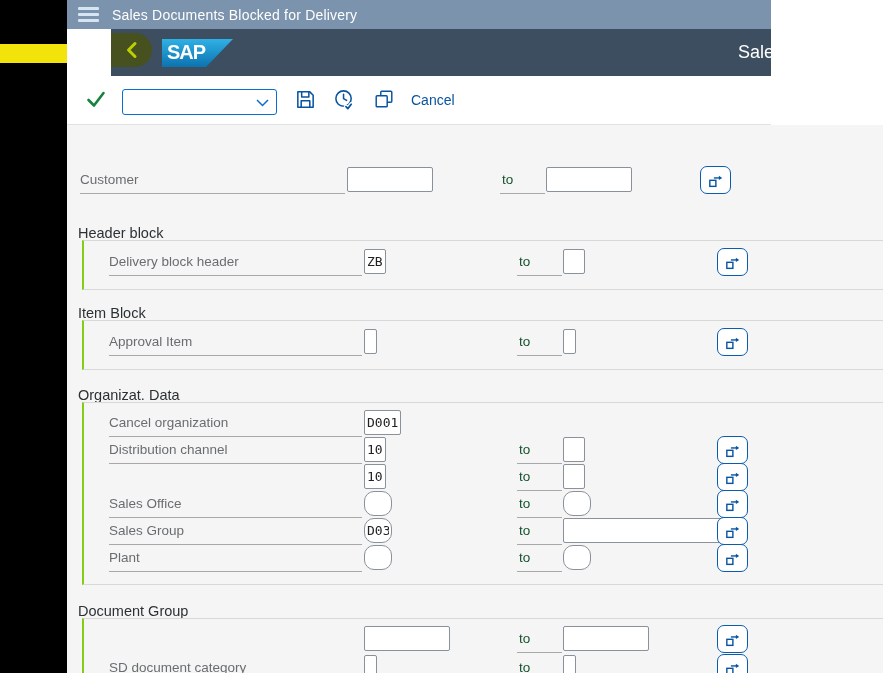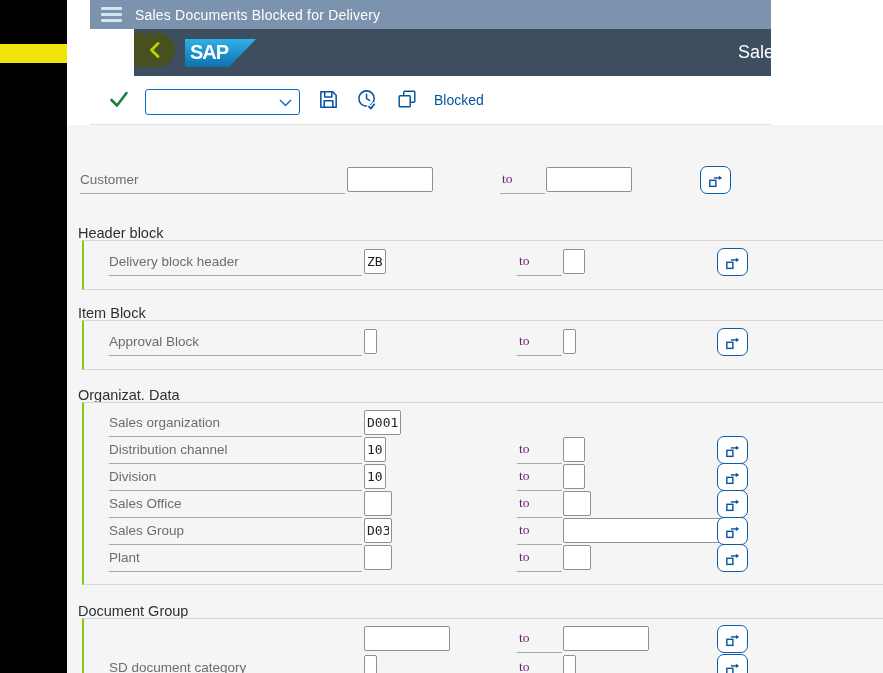--- a/index.html
+++ b/index.html
@@ -4,21 +4,21 @@
 <style>
   * { margin:0; padding:0; box-sizing:border-box; }
   html,body { width:883px; height:673px; overflow:hidden; background:#fff;
               font-family:"Liberation Sans", sans-serif; }
   .page { position:relative; width:883px; height:673px; background:#fff; }
 
   
   .left-black { position:absolute; left:0; top:0; width:67px; height:673px; background:#000; z-index:6; }
   .yellow-mark { position:absolute; left:0; top:44px; width:67px; height:19px; background:#f2e40a; }
 
-  .main { position:absolute; left:67px; top:0; width:704px; height:673px;padding-left:23px; }
+  .main { position:absolute; left:67px; top:0; width:704px; height:673px; }
 
   
   .topbar { height:29px; background:#7b93ac; display:flex; align-items:center; }
   .burger { margin-left:11px; display:flex; flex-direction:column; gap:3px; cursor:pointer; }
   .burger i { display:block; width:21px; height:3px; background:#d7e4f1; border-radius:1px; }
   .topbar-title { color:#fff; font-size:14px; margin-left:13px; letter-spacing:.2px; }
 
   
   .shellbar { position:relative; height:47px; background:#3d4e61;margin-left:44px; }
   .back-glow { position:absolute; left:0; top:4px; width:41px; height:34px; background:#47511f;
@@ -50,26 +50,26 @@
              background:#f5f5f5; overflow:hidden; }
   .section-title { position:absolute; left:11px; color:#2b3135; font-size:14.5px;margin-top:8px; }
   .gbox { position:absolute; left:15px; right:0; border-top:1px solid #d8d8d8;
           border-bottom:1px solid #d8d8d8; border-left:2px solid #84cc16; }
   .row { position:absolute; left:0; right:0; height:27px; }
   .lbl { position:absolute; left:25px; width:253px; bottom:0; padding-bottom:6px;
          border-bottom:1px solid #a8a8a8; color:#6a6d70; font-size:13.5px; white-space:nowrap;
          overflow:hidden; }
   .row.nobox .lbl { left:13px; width:265px; }
   .to { position:absolute; left:433px; width:45px; bottom:0; padding-bottom:6px; padding-left:2px;
-        border-bottom:1px solid #a8a8a8; color:#701a75; font-size:13.5px;font-family:Liberation Serif, serif; }
+        border-bottom:1px solid #a8a8a8; color:#14532d; font-size:13.5px; }
   .inp { position:absolute; top:0; height:25px; border:1px solid #89919a; border-radius:2px;
          background:#fff; font-family:"DejaVu Sans Mono", monospace; font-size:13px; color:#222;
          padding:0 2px; outline:none; }
   .inp1 { left:280px; } .inp2 { left:479px; }
-  .w86{width:86px;} .w37{width:37px;} .w28{width:28px;} .w22{width:22px;} .w13{width:13px;padding:0;}
+  .w86{width:86px;} .w37{width:37px;} .w28{width:28px;border-radius:10px;} .w22{width:22px;} .w13{width:13px;padding:0;}
   .msel { position:absolute; left:633px; top:-1px; width:31px; height:28px; background:#fff;
           border:1.5px solid #0a5dad; border-radius:7px; cursor:pointer; padding:0;
           display:flex; align-items:center; justify-content:center; }
 </style>
 </head>
 <body>
 
 <div class="page">
   <div class="left-black">
     <div class="yellow-mark"></div>
@@ -124,21 +124,21 @@
           <path d="M13.5 19.5 l2 2 3.5-4.5" stroke="#fff" stroke-width="4.5"></path>
           <path d="M13.5 19.5 l2 2 3.5-4.5" stroke="#0854a0" stroke-width="1.8"></path>
         </svg>
       </button>
       <button class="tool-btn tb-copy">
         <svg width="22" height="22" viewBox="0 0 24 24" stroke="#0854a0" stroke-width="1.6">
           <rect x="8.5" y="3.5" width="12" height="12" rx="1" fill="none"></rect>
           <rect x="3.5" y="8.5" width="12" height="12" rx="1" fill="#fff"></rect>
         </svg>
       </button>
-      <a class="cancel">Blocked</a>
+      <a class="cancel">Cancel</a>
     </div>
 
     <div class="content">
 
       <div class="row nobox" style="top:42px">
         <span class="lbl">Customer</span>
         <input class="inp inp1 w86" value="" style="">
         <span class="to">to</span>
         <input class="inp inp2 w86" value="" style="">
         <button class="msel">
@@ -163,55 +163,54 @@
               <path d="M7.3 6.3 H13" fill="none" stroke="#0854a0" stroke-width="1.5"></path>
               <polygon points="12.6,4.1 16.1,6.3 12.6,8.5" fill="#0854a0"></polygon>
             </svg>
           </button>
         </div>
       </div>
 
       <div class="section-title" style="top:172px">Item Block</div>
       <div class="gbox" style="top:195px;height:50px">
         <div class="row" style="top:8px">
-          <span class="lbl">Approval Block</span>
+          <span class="lbl">Approval Item</span>
           <input class="inp inp1 w13" value="" style="">
           <span class="to">to</span>
           <input class="inp inp2 w13" value="" style="">
           <button class="msel">
             <svg width="17" height="17" viewBox="0 0 18 18">
               <rect x="3" y="8.8" width="6.4" height="6.4" fill="none" stroke="#0854a0" stroke-width="1.5"></rect>
               <path d="M7.3 6.3 H13" fill="none" stroke="#0854a0" stroke-width="1.5"></path>
               <polygon points="12.6,4.1 16.1,6.3 12.6,8.5" fill="#0854a0"></polygon>
             </svg>
           </button>
         </div>
       </div>
 
       <div class="section-title" style="top:254px">Organizat. Data</div>
       <div class="gbox" style="top:277px;height:183px">
         <div class="row" style="top:7px">
-          <span class="lbl">Sales organization</span>
+          <span class="lbl">Cancel organization</span>
           <input class="inp inp1 w37" value="D001" style="">
         </div>
         <div class="row" style="top:34px">
           <span class="lbl">Distribution channel</span>
           <input class="inp inp1 w22" value="10" style="">
           <span class="to">to</span>
           <input class="inp inp2 w22" value="" style="">
           <button class="msel">
             <svg width="17" height="17" viewBox="0 0 18 18">
               <rect x="3" y="8.8" width="6.4" height="6.4" fill="none" stroke="#0854a0" stroke-width="1.5"></rect>
               <path d="M7.3 6.3 H13" fill="none" stroke="#0854a0" stroke-width="1.5"></path>
               <polygon points="12.6,4.1 16.1,6.3 12.6,8.5" fill="#0854a0"></polygon>
             </svg>
           </button>
         </div>
         <div class="row" style="top:61px">
-          <span class="lbl">Division</span>
           <input class="inp inp1 w22" value="10" style="">
           <span class="to">to</span>
           <input class="inp inp2 w22" value="" style="">
           <button class="msel">
             <svg width="17" height="17" viewBox="0 0 18 18">
               <rect x="3" y="8.8" width="6.4" height="6.4" fill="none" stroke="#0854a0" stroke-width="1.5"></rect>
               <path d="M7.3 6.3 H13" fill="none" stroke="#0854a0" stroke-width="1.5"></path>
               <polygon points="12.6,4.1 16.1,6.3 12.6,8.5" fill="#0854a0"></polygon>
             </svg>
           </button>

